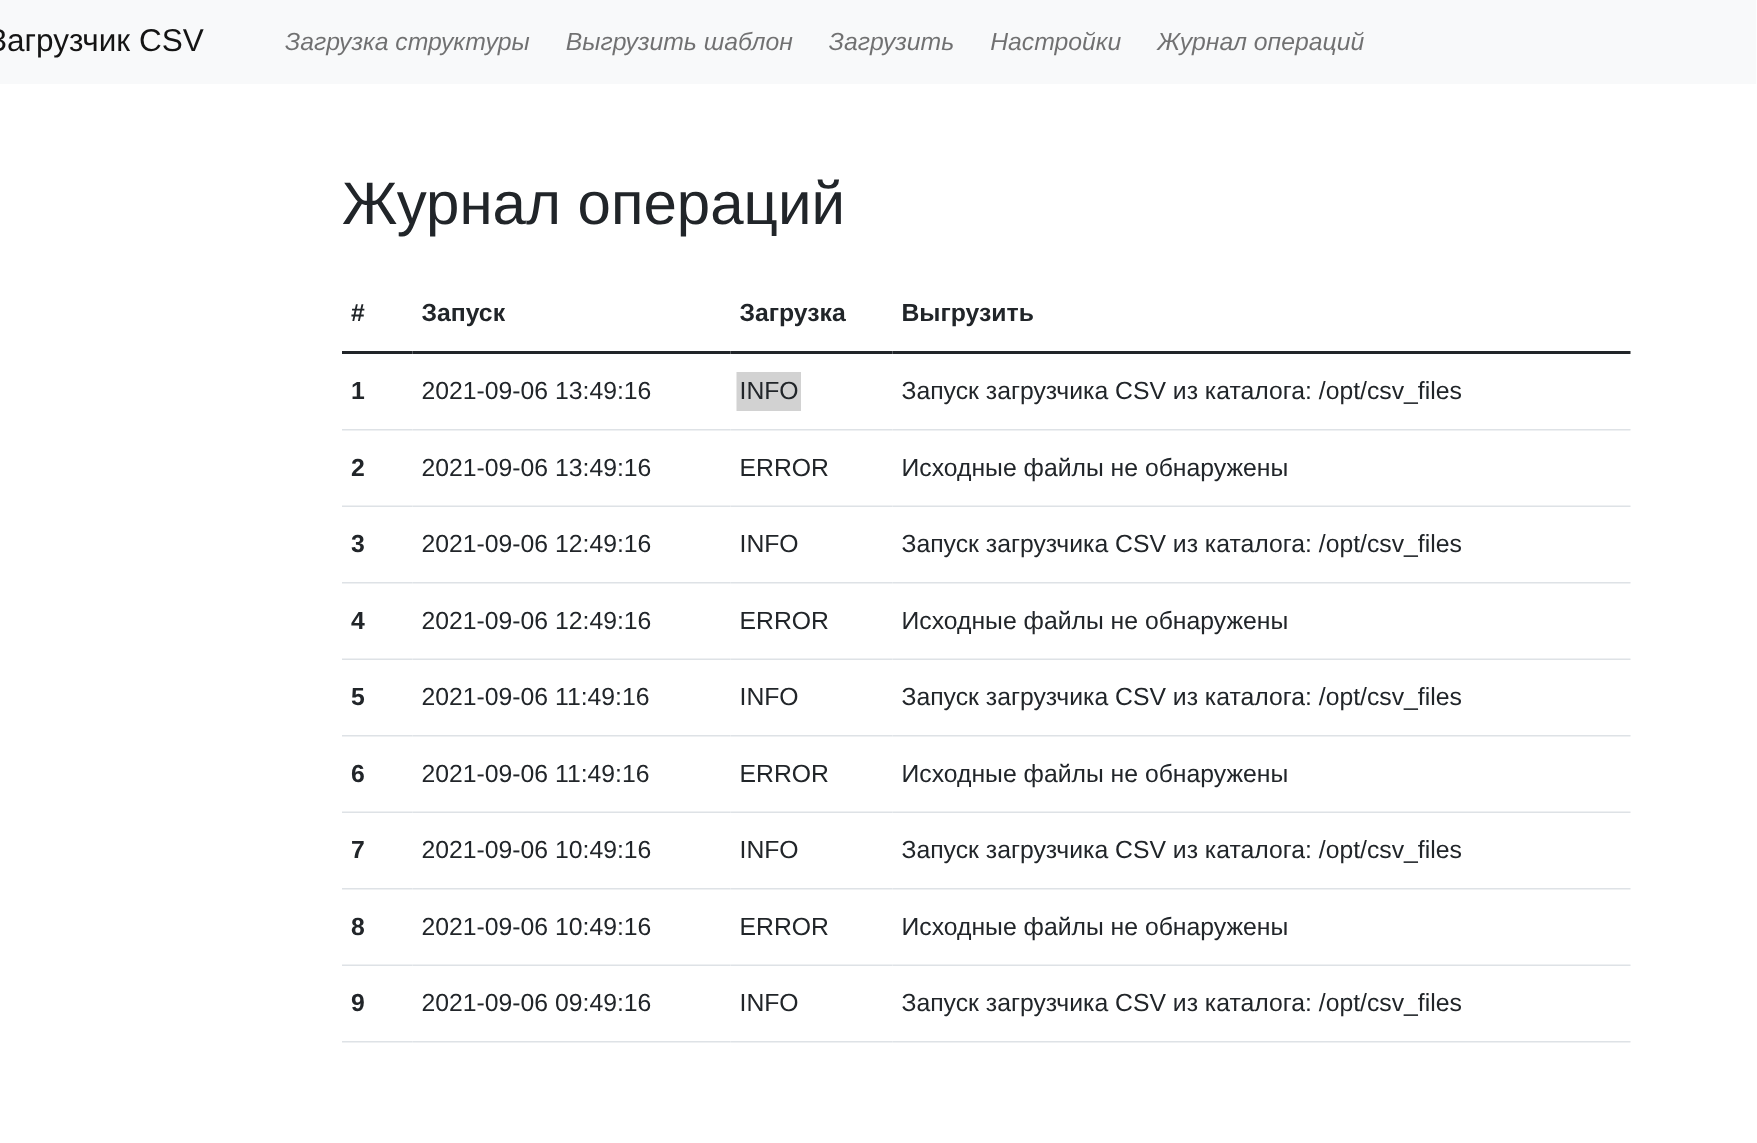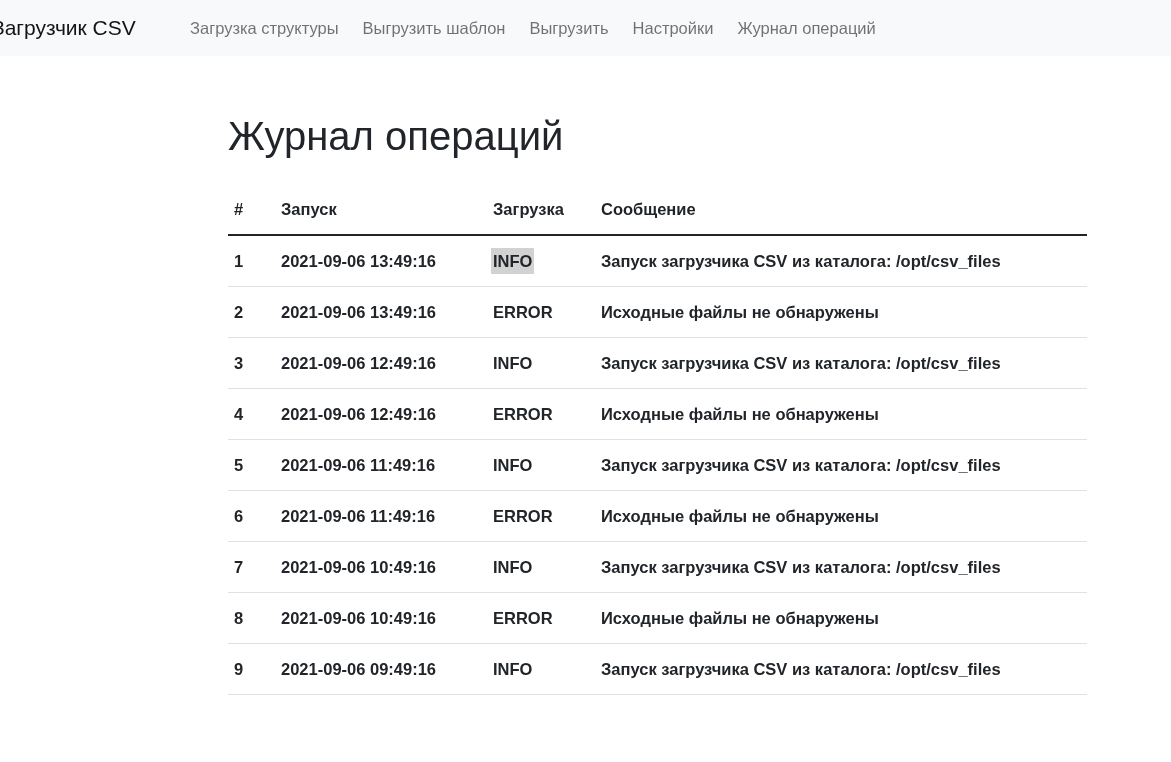--- a/index.html
+++ b/index.html
@@ -39,20 +39,21 @@
   }
   .nav-link {
     display: block;
     padding: 8px 8px;
     margin: 14px 4px;
     font-size: 16.5px;
     color: rgba(0,0,0,0.55);
     text-decoration: none;
     white-space: nowrap;
     cursor: pointer;
+    font-style: italic;
   }
 
   
   .main {
     margin-left: 228px;
     width: 859px;
     padding-top: 56px;
   }
   .page-title {
     font-size: 40px;
@@ -74,21 +75,21 @@
     padding: 13px 6px;
     line-height: 24px;
     font-size: 16.5px;
   }
   .log-table thead th {
     font-weight: 700;
     border-bottom: 2px solid #212529;
   }
   .log-table tbody th, .log-table tbody td {
     border-bottom: 1px solid #dee2e6;
-    font-weight: 700;
+    font-weight: 400;
   }
   .log-table tbody th { font-weight: 700; }
   .col-num  { width: 47px; }
   .col-time { width: 212px; }
   .col-lvl  { width: 108px; }
   .hl {
     background: #d2d2d2;
     padding: 4px 2px;
     margin: -4px -2px;
   }
@@ -99,21 +100,21 @@
 <nav class="navbar">
   <a class="navbar-brand" href="#">Загрузчик CSV</a>
   <ul class="navbar-menu" id="nav-menu">
       <li>
         <a class="nav-link" href="#">Загрузка структуры</a>
       </li>
       <li>
         <a class="nav-link" href="#">Выгрузить шаблон</a>
       </li>
       <li>
-        <a class="nav-link" href="#">Выгрузить</a>
+        <a class="nav-link" href="#">Загрузить</a>
       </li>
       <li>
         <a class="nav-link" href="#">Настройки</a>
       </li>
       <li>
         <a class="nav-link" href="#">Журнал операций</a>
       </li>
     </ul>
 </nav>
 
@@ -125,21 +126,21 @@
       <col class="col-num">
         <col class="col-time">
         <col class="col-lvl">
         <col>
     </colgroup>
     <thead>
       <tr id="head-row">
           <th>#</th>
           <th>Запуск</th>
           <th>Загрузка</th>
-          <th>Сообщение</th>
+          <th>Выгрузить</th>
         </tr>
     </thead>
     <tbody id="body-rows">
         <tr>
           <th>1</th>
           <td>2021-09-06 13:49:16</td>
           <td><span class="hl">INFO</span></td>
           <td>Запуск загрузчика CSV из каталога: /opt/csv_files</td>
         </tr>
         <tr>

